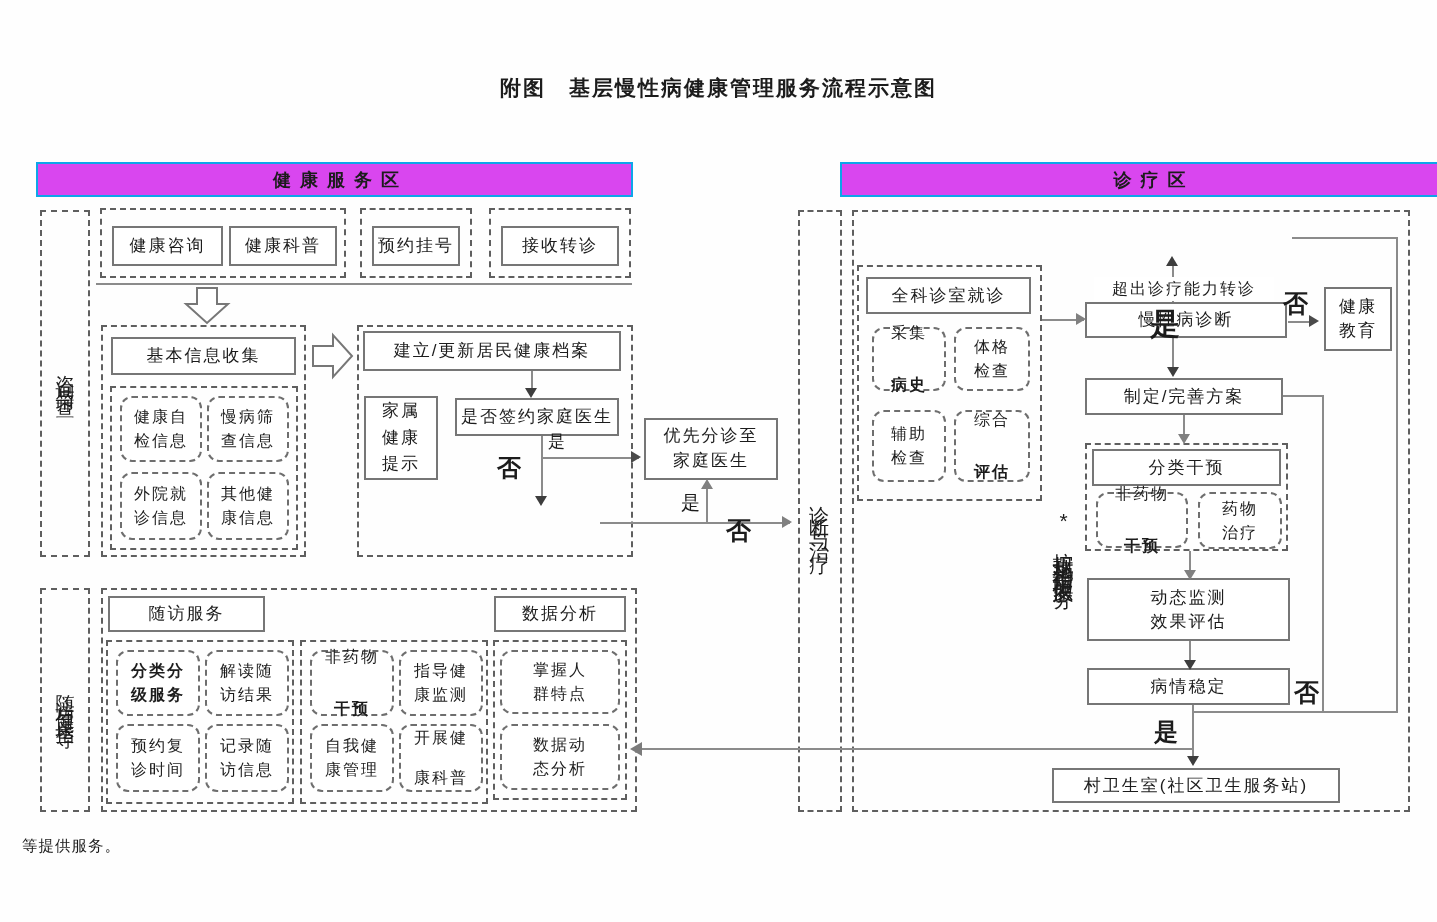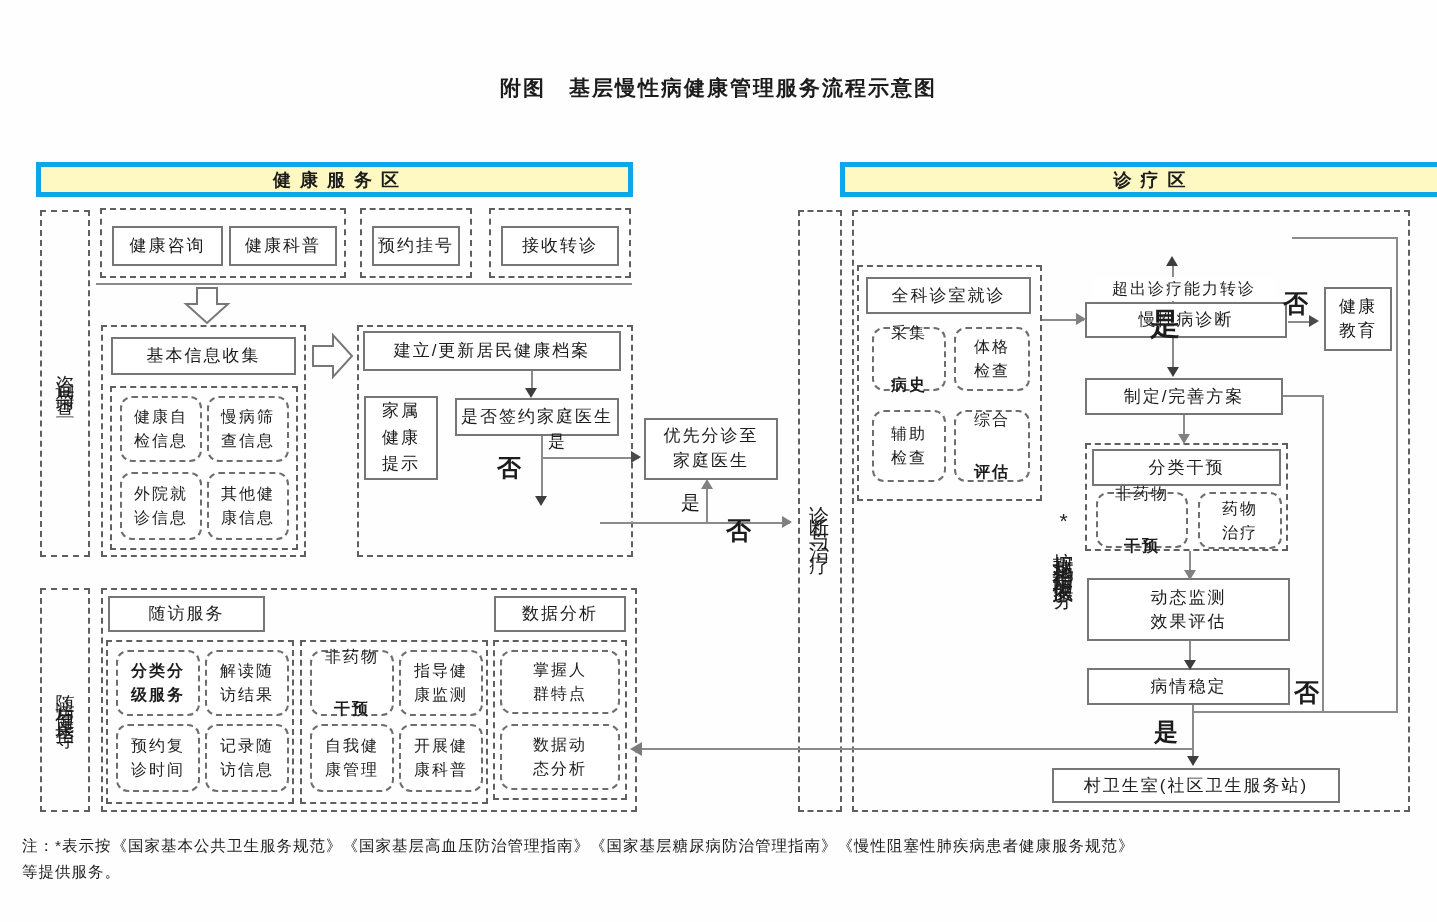--- a/index.html
+++ b/index.html
@@ -1,20 +1,20 @@
 <!DOCTYPE html>
 <html><head>
 <meta charset="utf-8">
 <style>
   html,body{margin:0;padding:0;background:#fff;}
   #canvas{position:relative;width:1437px;height:922px;background:#fefefe;overflow:hidden;
           font-family:"Liberation Sans","DejaVu Sans",sans-serif;color:#1c1c1c;}
   .abs{position:absolute;box-sizing:border-box;}
   .title{width:100%;text-align:center;font-size:21px;font-weight:bold;letter-spacing:2px;}
-  .bar{background:#fef9c3;border:5px solid #0ea5e9;display:flex;align-items:center;justify-content:center;
+  .bar{background:#d946ef;border:2px solid #0ea5e9;display:flex;align-items:center;justify-content:center;
        font-size:18px;font-weight:bold;letter-spacing:9px;z-index:2;padding-left:12px;}
   .box{background:#fff;border:2px solid #767676;display:flex;align-items:center;justify-content:center;
        text-align:center;font-size:17px;letter-spacing:2px;z-index:2;line-height:1.4;}
   .dash{border:2px dashed #5f5f5f;background:transparent;z-index:1;}
   .round{background:#fff;border:2px dashed #6e6e6e;border-radius:12px;display:flex;flex-direction:column;
          align-items:center;justify-content:center;font-size:16px;letter-spacing:2px;line-height:1.5;z-index:2;text-align:center;}
   .round span{display:block;}
   .b2 .ln2{font-weight:bold;margin-top:28px;}
   .allb{font-weight:bold;}
   .vtext{writing-mode:vertical-rl;text-orientation:upright;display:flex;align-items:center;justify-content:center;
@@ -223,34 +223,33 @@
       <span class="ln2">干预</span>
   </div>
   <div class="abs round" style="left:399px;top:650px;width:84px;height:66px;">
     <span>指导健</span>
       <span>康监测</span>
   </div>
   <div class="abs round" style="left:310px;top:724px;width:84px;height:68px;">
     <span>自我健</span>
       <span>康管理</span>
   </div>
-  <div class="abs round" style="left:399px;top:724px;width:84px;height:68px;">
+  <div class="abs round" style="left:399px;top:724px;width:84px;height:68px;justify-content:space-between;">
     <span>开展健</span>
       <span>康科普</span>
   </div>
 
   <div class="abs box" style="left:494px;top:596px;width:132px;height:36px;">数据分析</div>
   <div class="abs dash" style="left:493px;top:640px;width:134px;height:160px;"></div>
   <div class="abs round" style="left:500px;top:650px;width:120px;height:64px;">
     <span>掌握人</span>
       <span>群特点</span>
   </div>
   <div class="abs round" style="left:500px;top:724px;width:120px;height:66px;">
     <span>数据动</span>
       <span>态分析</span>
   </div>
 
   <div class="abs note" style="left:22px;top:833px;width:1405px;">
-    <div>注：*表示按《国家基本公共卫生服务规范》《国家基层高血压防治管理指南》《国家基层糖尿病防治管理指南》《慢性阻塞性肺疾病患者健康服务规范》</div>
     <div>等提供服务。</div>
   </div>
 
 </div>
 
 </body></html>

